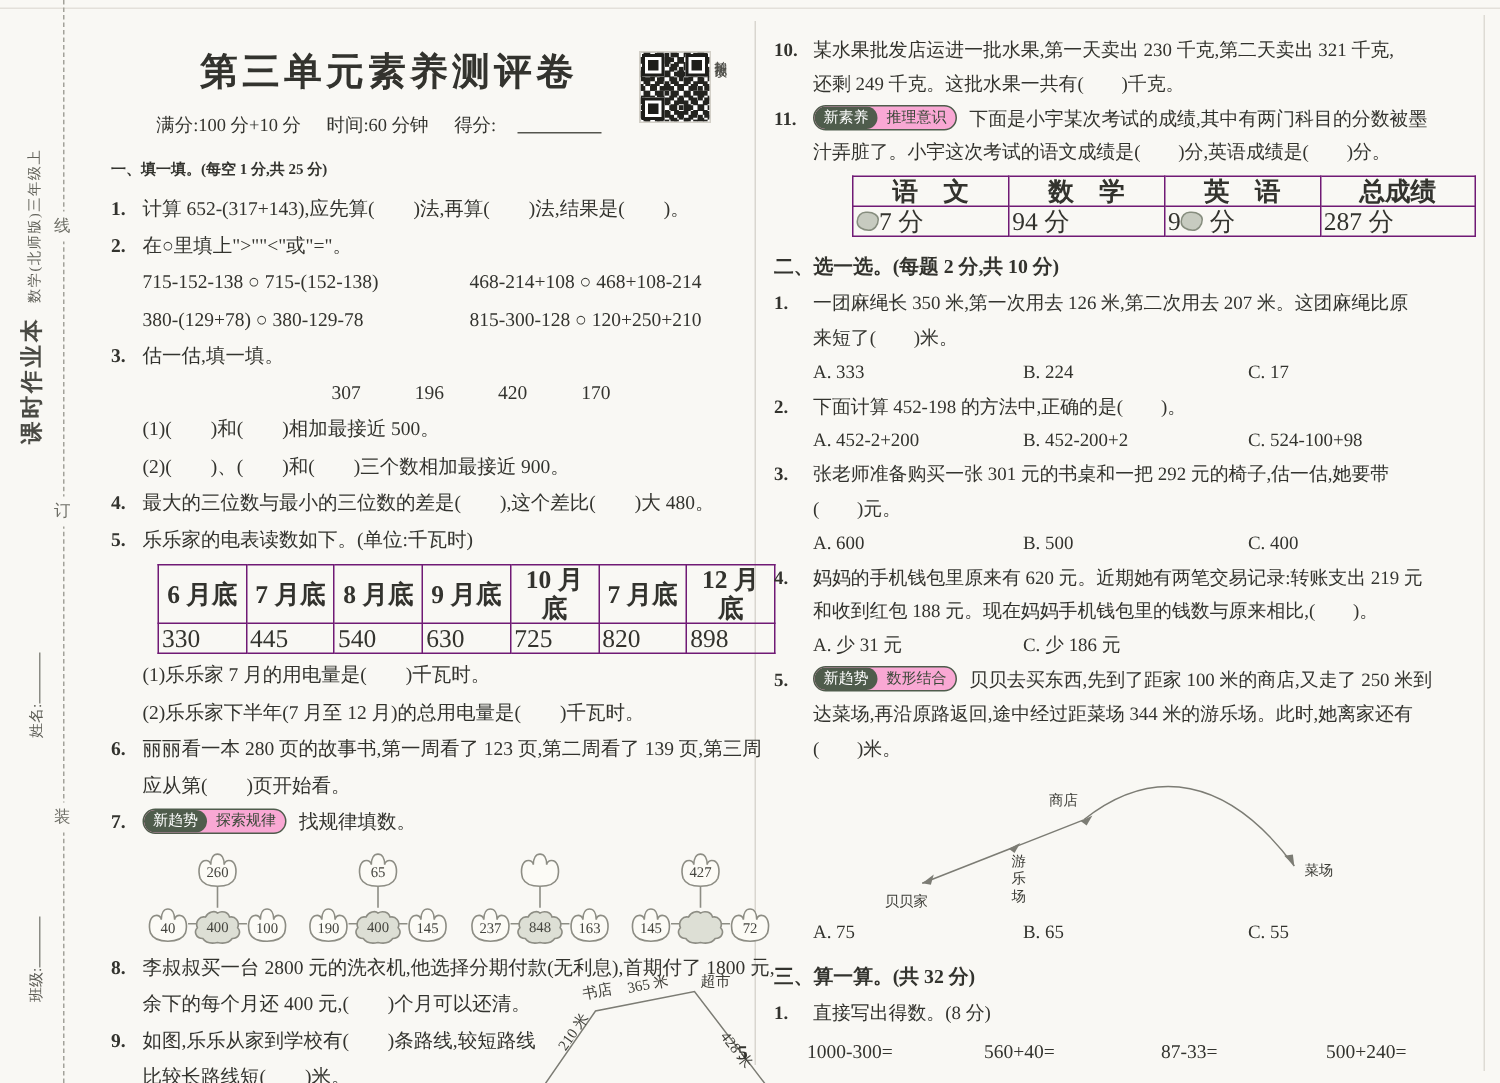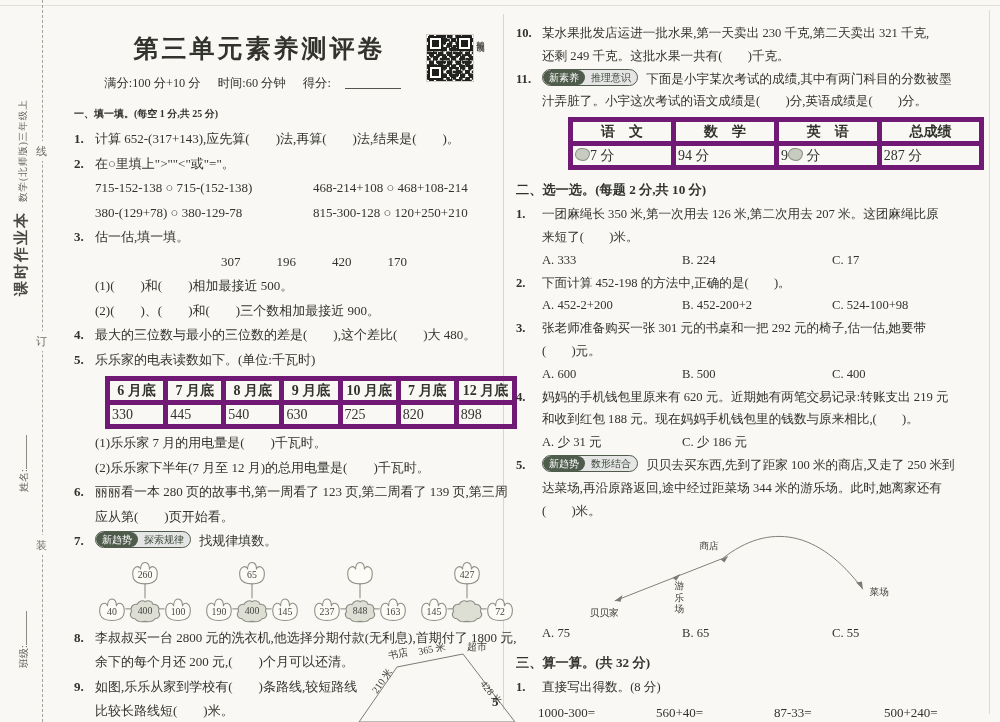--- a/index.html
+++ b/index.html
@@ -42,30 +42,30 @@
   .col-r .qi .no{width:26px;}
   .qt{flex:1;min-width:0;}
   .cmp{display:flex;}
   .cmp span:first-child{width:218px;flex:none;}
   .nums{display:flex;gap:36px;padding-left:126px;}
   .opts{display:flex;}
   .opts span:nth-child(1){width:140px;flex:none;}
   .opts span:nth-child(2){width:150px;flex:none;}
 
   .tbl{border-collapse:collapse;margin:4px 0 2px 10px;}
-  .tbl th,.tbl td{border:5px solid #701a75;font-size:14px;line-height:19px;font-weight:400;padding:0 2px;}
+  .tbl th,.tbl td{border:1px solid #701a75;font-size:17px;line-height:19px;font-weight:400;padding:0 2px;}
   .tbl th{font-weight:700;}
   .meter th,.meter td{width:54px;}
   .score-tbl{margin-left:26px;}
   .score-tbl th,.score-tbl td{width:102px;}
   .blot{display:inline-block;width:13px;height:11px;background:#c7cbc0;border:1px solid #868d7e;
         border-radius:45% 55% 50% 60%/55% 45% 65% 50%;vertical-align:-1px;}
 
   .badge{display:inline-flex;align-items:flex-end;height:15px;border:1px solid #4f5c4c;border-radius:9px;
-         font-size:10px;line-height:15px;vertical-align:2px;margin-right:5px;background:#e5e5e5;overflow:hidden;
+         font-size:10px;line-height:15px;vertical-align:2px;margin-right:5px;background:#f9a8d4;overflow:hidden;
          font-family:"Liberation Sans","DejaVu Sans",sans-serif;}
   .badge .bd{background:#4f5c4c;color:#fff;padding:0 6px;border-radius:8px;}
   .badge .bl{padding:0 6px;color:#3b4839;}
 
   .frow{display:flex;justify-content:space-between;margin-top:2px;}
   .tl{fill:#fcfbf6;stroke:#8d8d84;stroke-width:1.2;}
   .cl{fill:#dddfd5;stroke:#8d8d84;stroke-width:1.2;}
   .st{stroke:#8d8d84;stroke-width:1.2;}
   .fn{font-size:11px;text-anchor:middle;fill:#45453f;}
 
@@ -275,21 +275,21 @@
           </svg>
         </div>
       </div>
     </div>
 
     <div class="q89">
       <div class="qi">
         <span class="no">8.</span>
         <div class="qt">
           <div class="nw">李叔叔买一台 2800 元的洗衣机,他选择分期付款(无利息),首期付了 1800 元,</div>
-          <div class="nw">余下的每个月还 200 元,(　　)个月可以还清。</div>
+          <div class="nw">余下的每个月还 400 元,(　　)个月可以还清。</div>
         </div>
       </div>
       <div class="qi">
         <span class="no">9.</span>
         <div class="qt">
           <div class="nw">如图,乐乐从家到学校有(　　)条路线,较短路线</div>
           <div class="nw">比较长路线短(　　)米。</div>
         </div>
       </div>
       <svg class="fig9" width="178" height="100" viewBox="0 0 178 100">

